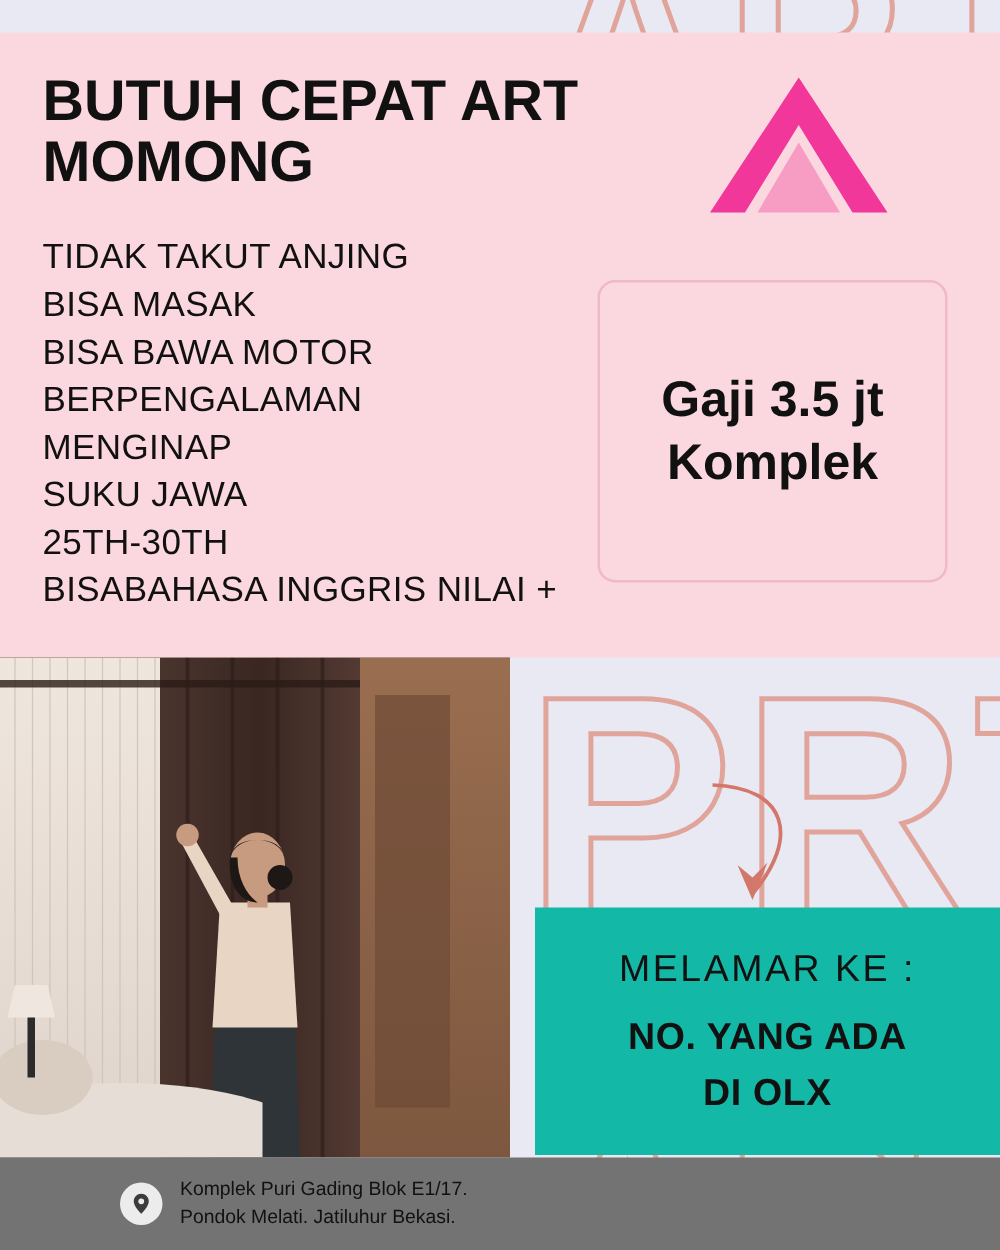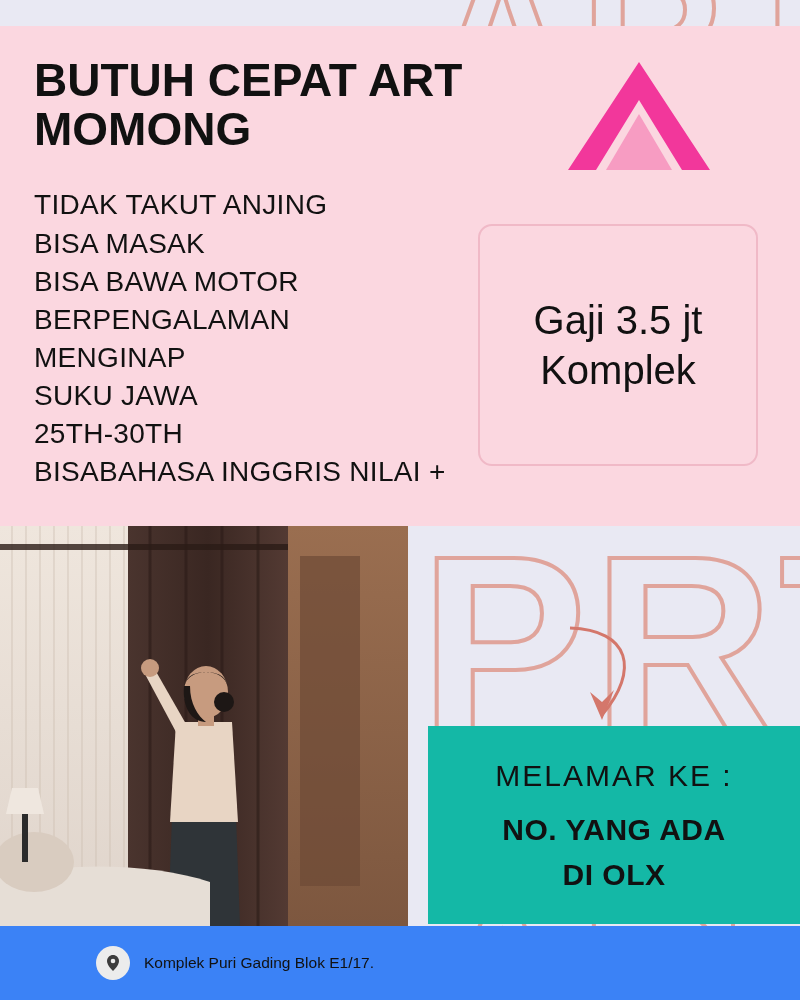--- a/index.html
+++ b/index.html
@@ -108,21 +108,21 @@
     display: flex;
     flex-direction: column;
     align-items: center;
     justify-content: center;
     box-sizing: border-box;
   }
   .salary-line {
     font-size: 40px;
     color: #111;
     line-height: 1.25;
-    font-weight: 400;
+    font-weight: 700;
     text-align: left;
   }
 
   
   .photo {
     position: absolute;
     left: 0;
     top: 526px;
     width: 408px;
     height: 400px;
@@ -162,21 +162,21 @@
     text-align: right;
   }
 
   
   .footer {
     position: absolute;
     left: 0;
     top: 926px;
     width: 800px;
     height: 74px;
-    background: #3b82f6;
+    background: #737373;
     display: flex;
     align-items: center;
     padding-left: 96px;
     box-sizing: border-box;
   }
   .pin {
     width: 34px;
     height: 34px;
     border-radius: 50%;
     background: #ececec;
@@ -311,14 +311,15 @@
 
 <div class="footer">
   <div class="pin">
     <svg width="18" height="18" viewBox="0 0 18 18">
       <path d="M9 1 C5.7 1 3 3.7 3 7 C3 11.5 9 17 9 17 C9 17 15 11.5 15 7 C15 3.7 12.3 1 9 1 Z" fill="#3c3c3c"></path>
       <circle cx="9" cy="7" r="2.3" fill="#ececec"></circle>
     </svg>
   </div>
   <div class="addr">
     <div>Komplek Puri Gading Blok E1/17.</div>
+    <div>Pondok Melati. Jatiluhur Bekasi.</div>
   </div>
 </div>
 
 </body></html>

